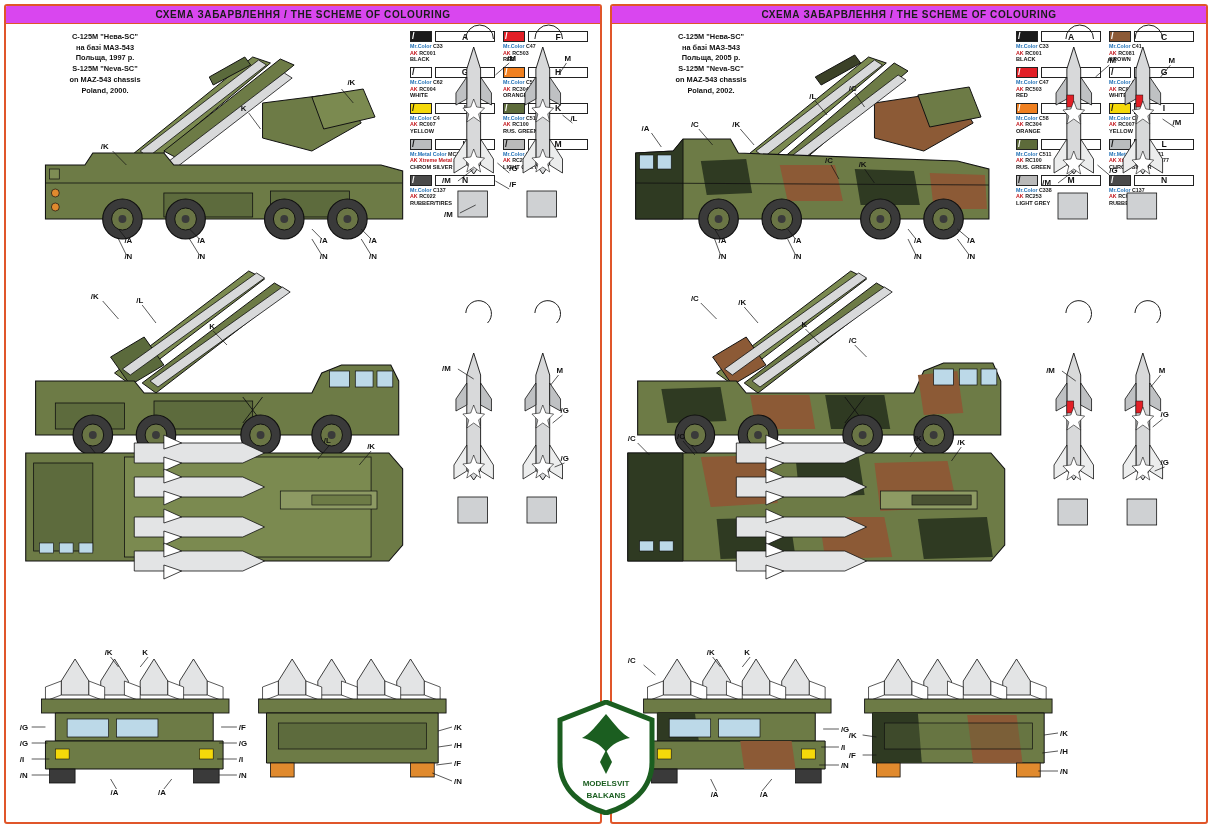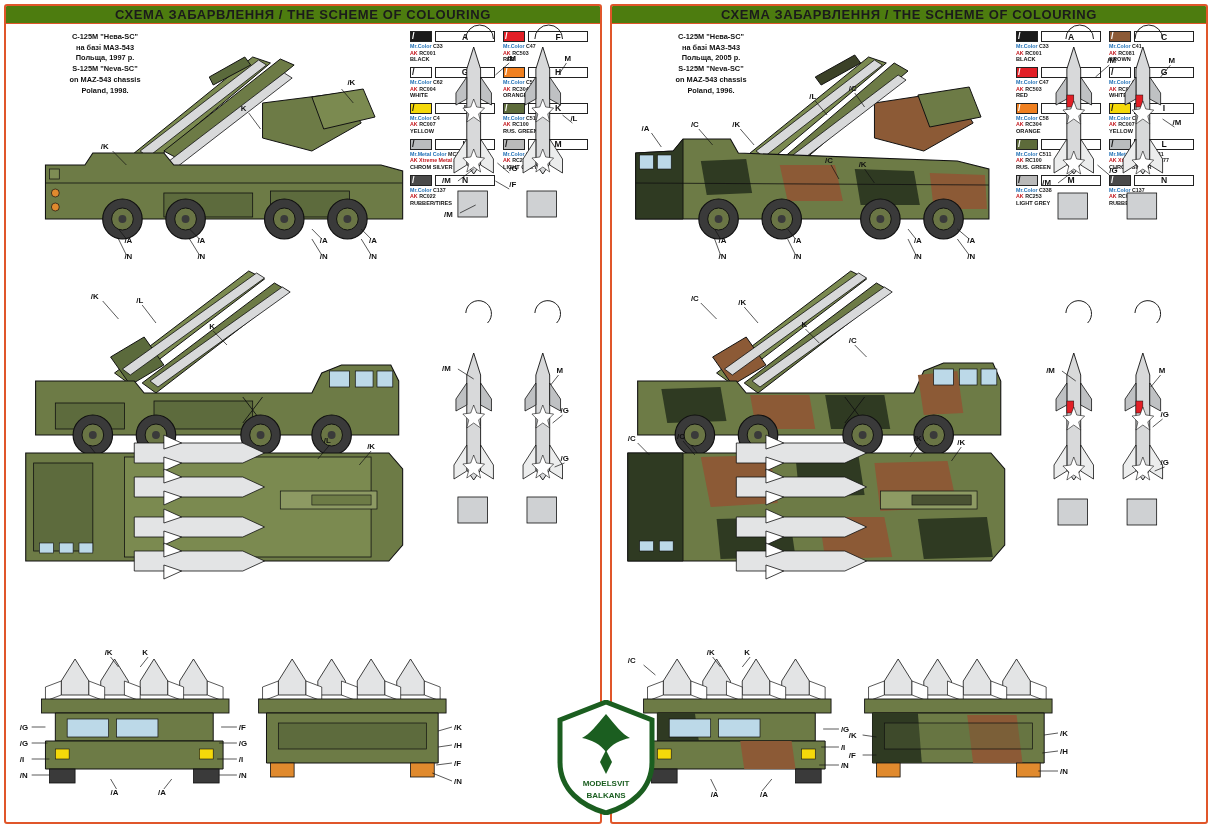--- a/index.html
+++ b/index.html
@@ -22,24 +22,24 @@
     width:100%;height:100%;
     border:2px solid #e0562a;
     border-radius:3px;
     box-sizing:border-box;
     background:#fff;
     overflow:hidden;
   }
   .panel-title{
     position:absolute;top:0;left:0;right:0;height:17px;
     display:flex;align-items:center;justify-content:center;
-    font-size:13px;font-weight:bold;letter-spacing:.6px;
+    font-size:10px;font-weight:bold;letter-spacing:.6px;
     color:#1b1b1b;
     border-bottom:1.5px solid #e0562a;
-    background:#4d7c0f;
+    background:#d946ef;
   }
   .spec{
     position:absolute;left:24px;top:26px;
     font-size:7.4px;line-height:1.45;font-weight:bold;color:#111;
     text-align:center;width:150px;
   }
   
   .chart{
     position:absolute;right:6px;top:24px;
     width:186px;
@@ -104,21 +104,21 @@
   <div class="panel">
     <div class="panel-inner">
       <div class="panel-title">СХЕМА ЗАБАРВЛЕННЯ / THE SCHEME OF COLOURING</div>
 
       <div class="spec">
         <div>C-125M "Нева-SC"</div>
         <div>на базі МАЗ-543</div>
         <div>Польща, 1997 р.</div>
         <div>S-125M "Neva-SC"</div>
         <div>on MAZ-543 chassis</div>
-        <div>Poland, 1998.</div>
+        <div>Poland, 2000.</div>
       </div>
 
       <div class="chart" id="chart-left">
           <div class="sw">
             <div class="sw-top">
               <div class="chip c-black">
                 <span class="slash" style="color: rgb(255, 255, 255);">/</span>
               </div>
               <div class="letter">A</div>
             </div>
@@ -557,21 +557,21 @@
   <div class="panel">
     <div class="panel-inner">
       <div class="panel-title">СХЕМА ЗАБАРВЛЕННЯ / THE SCHEME OF COLOURING</div>
 
       <div class="spec">
         <div>C-125M "Нева-SC"</div>
         <div>на базі МАЗ-543</div>
         <div>Польща, 2005 р.</div>
         <div>S-125M "Neva-SC"</div>
         <div>on MAZ-543 chassis</div>
-        <div>Poland, 1996.</div>
+        <div>Poland, 2002.</div>
       </div>
 
       <div class="chart" id="chart-right">
           <div class="sw">
             <div class="sw-top">
               <div class="chip c-black">
                 <span class="slash" style="color: rgb(255, 255, 255);">/</span>
               </div>
               <div class="letter">A</div>
             </div>

